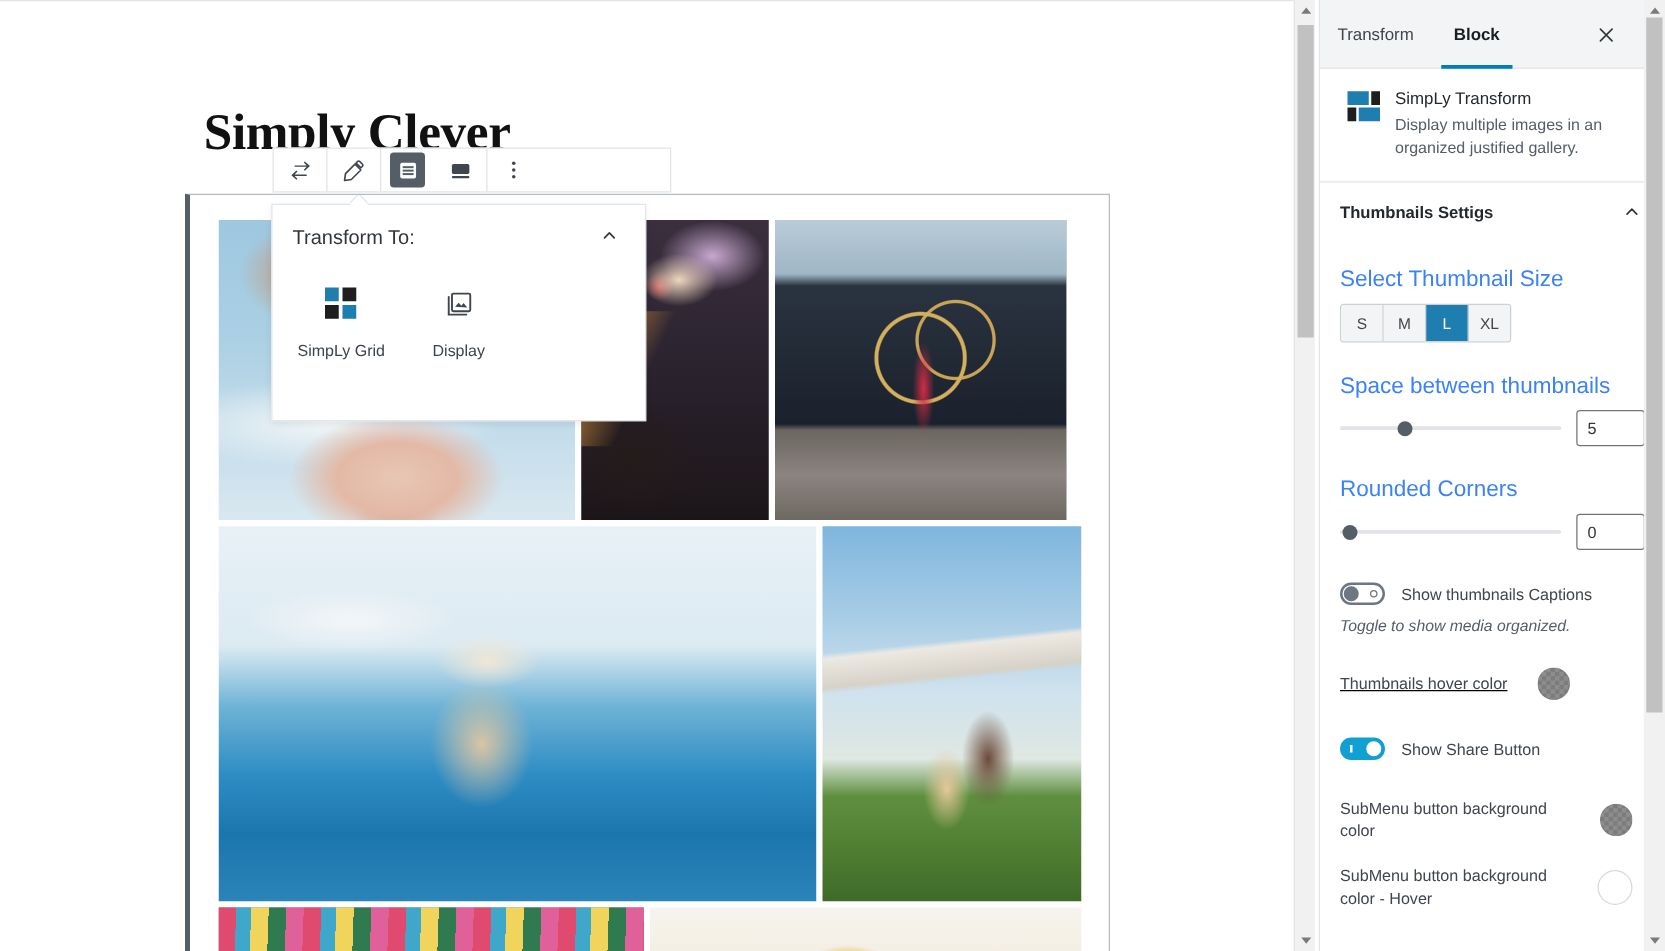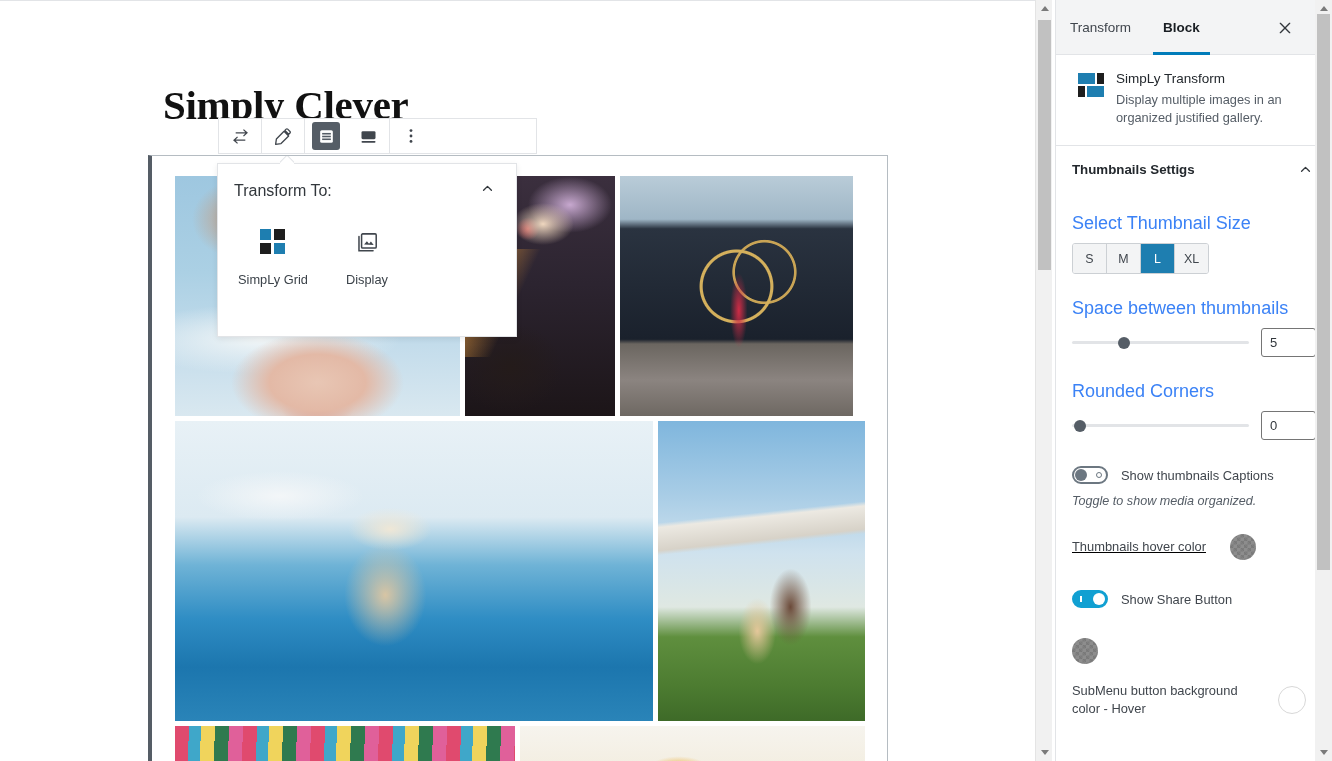--- a/index.html
+++ b/index.html
@@ -486,20 +486,21 @@
         <div class="toggle-row" style="margin-top:30px;">
           <span class="toggle on">
             <span class="bar"></span>
             <span class="dot"></span>
           </span>
           <span class="toggle-label">Show Share Button</span>
         </div>
 
 
         <div class="color-row" style="margin-top:30px;">
+          <span class="cl" style="width:172px;">SubMenu button background color</span>
           <span class="swatch" style="margin-right:10px;"></span>
         </div>
 
         <div class="color-row" style="margin-top:18px;">
           <span class="cl" style="width:172px;">SubMenu button background color - Hover</span>
           <span class="swatch empty" style="margin-right:10px;"></span>
         </div>
 
       </div>
     </div>

